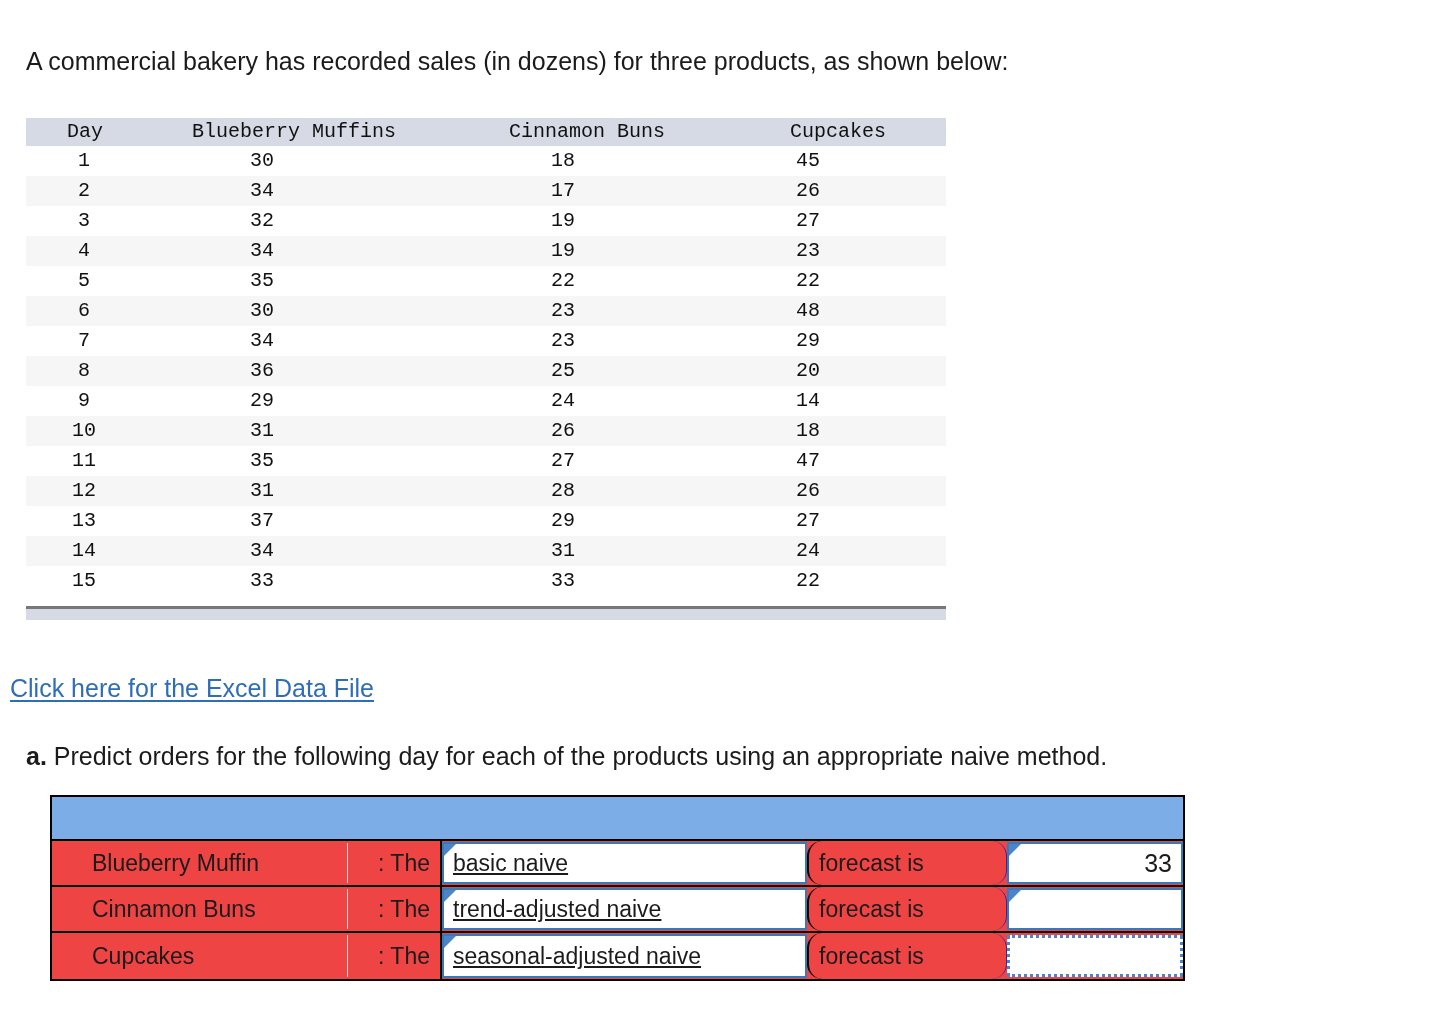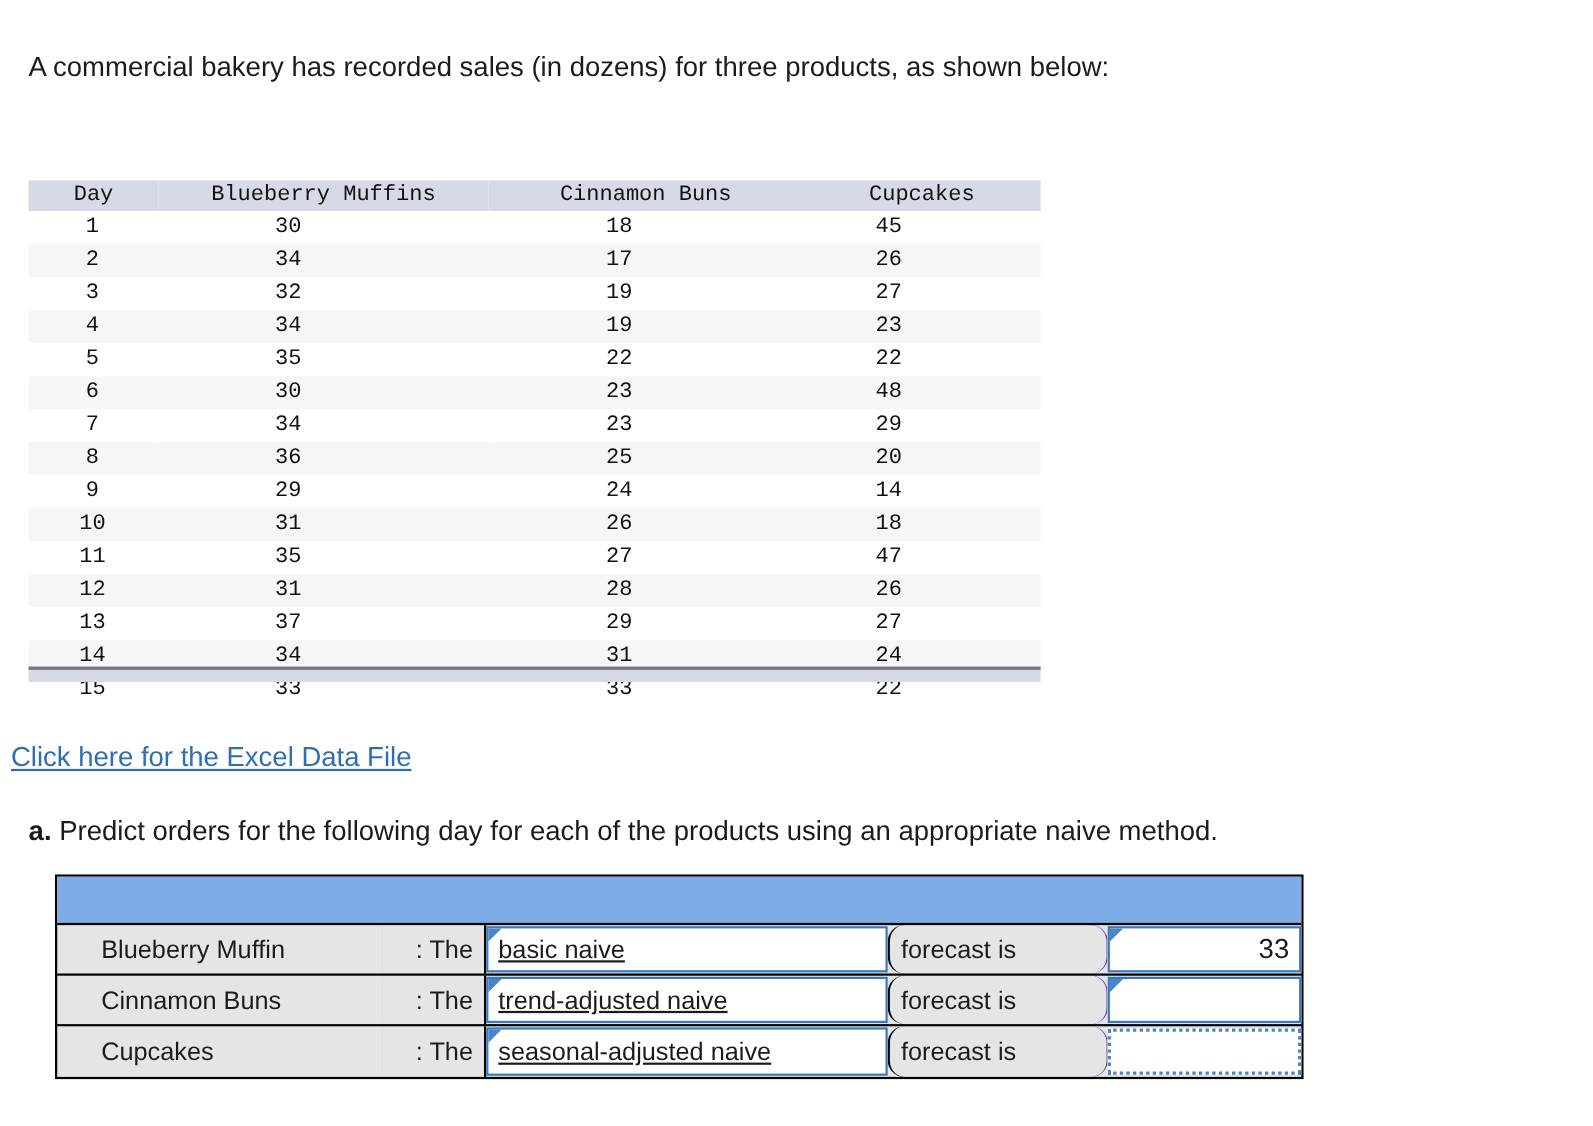--- a/index.html
+++ b/index.html
@@ -35,21 +35,20 @@
     left: 26px;
     top: 118px;
     width: 920px;
   }
   table.data-table {
     border-collapse: collapse;
     width: 920px;
     font-family: "Liberation Mono", "DejaVu Sans Mono", monospace;
     font-size: 20px;
     color: #111111;
-    margin-top: 46px;
   }
   table.data-table thead th {
     background: #d5dae4;
     font-weight: normal;
     padding: 4px 14px 5px 14px;
     height: 27px;
     line-height: 19px;
     white-space: nowrap;
   }
   table.data-table thead th.c-day       { text-align: center; width: 118px; }
@@ -108,21 +107,21 @@
   }
   #question-a .qlabel { font-weight: bold; }
 
   
   #answer-form {
     position: absolute;
     left: 50px;
     top: 795px;
     width: 1135px;
     border: 2px solid #000000;
-    background: #e5e5e5;
+    background: #ef4444;
   }
   #answer-form-header {
     height: 44px;
     background: #7cade6;
     border-bottom: 2px solid #000000;
   }
   .form-row {
     display: flex;
     height: 46px;
     border-bottom: 2px solid #000000;

